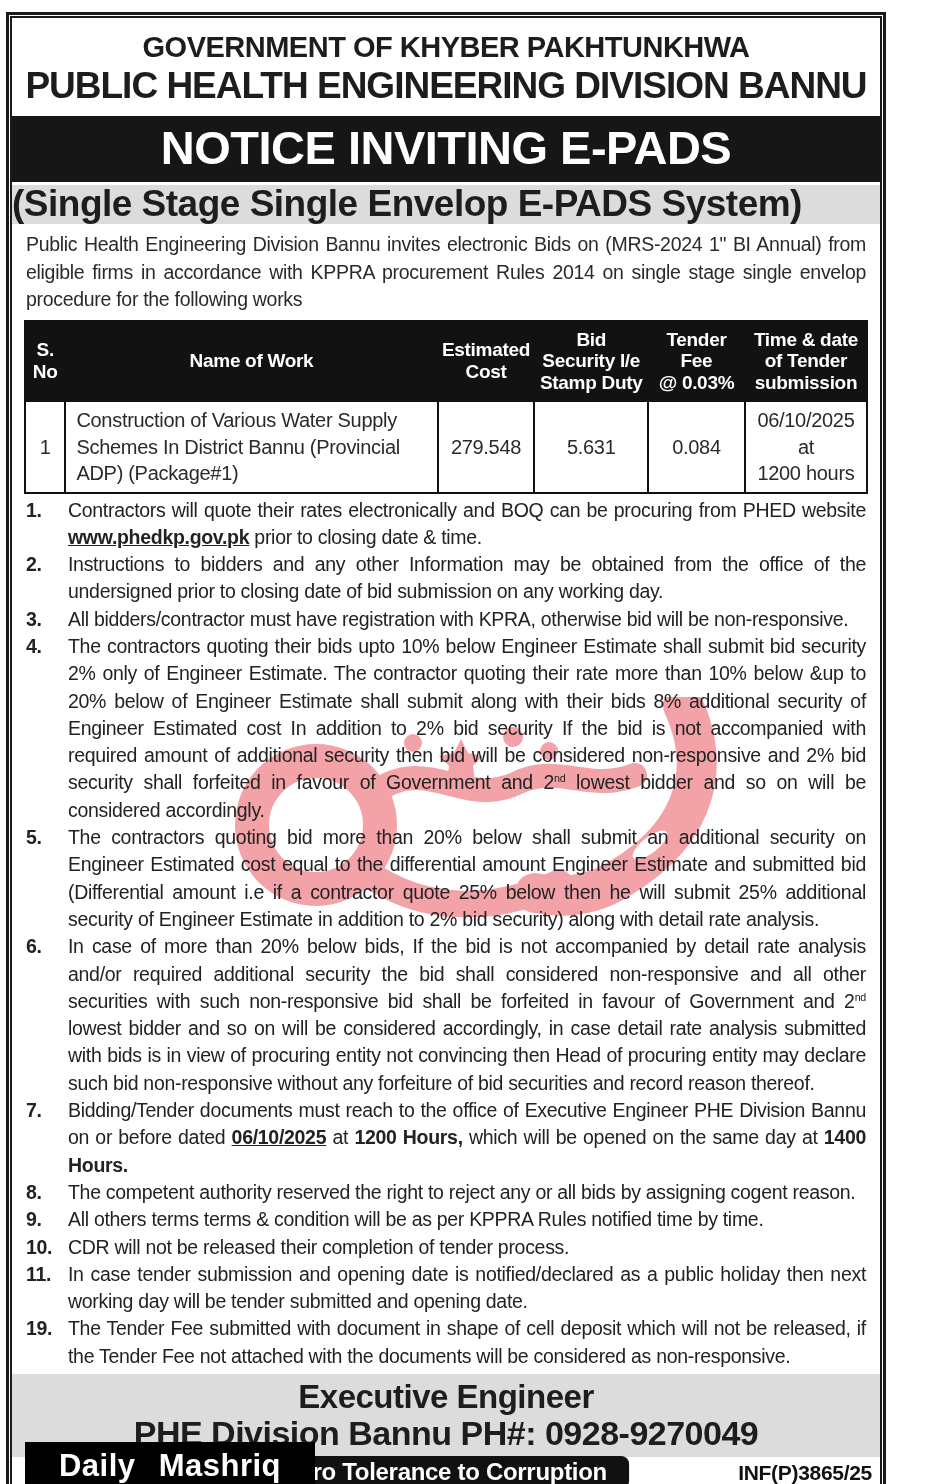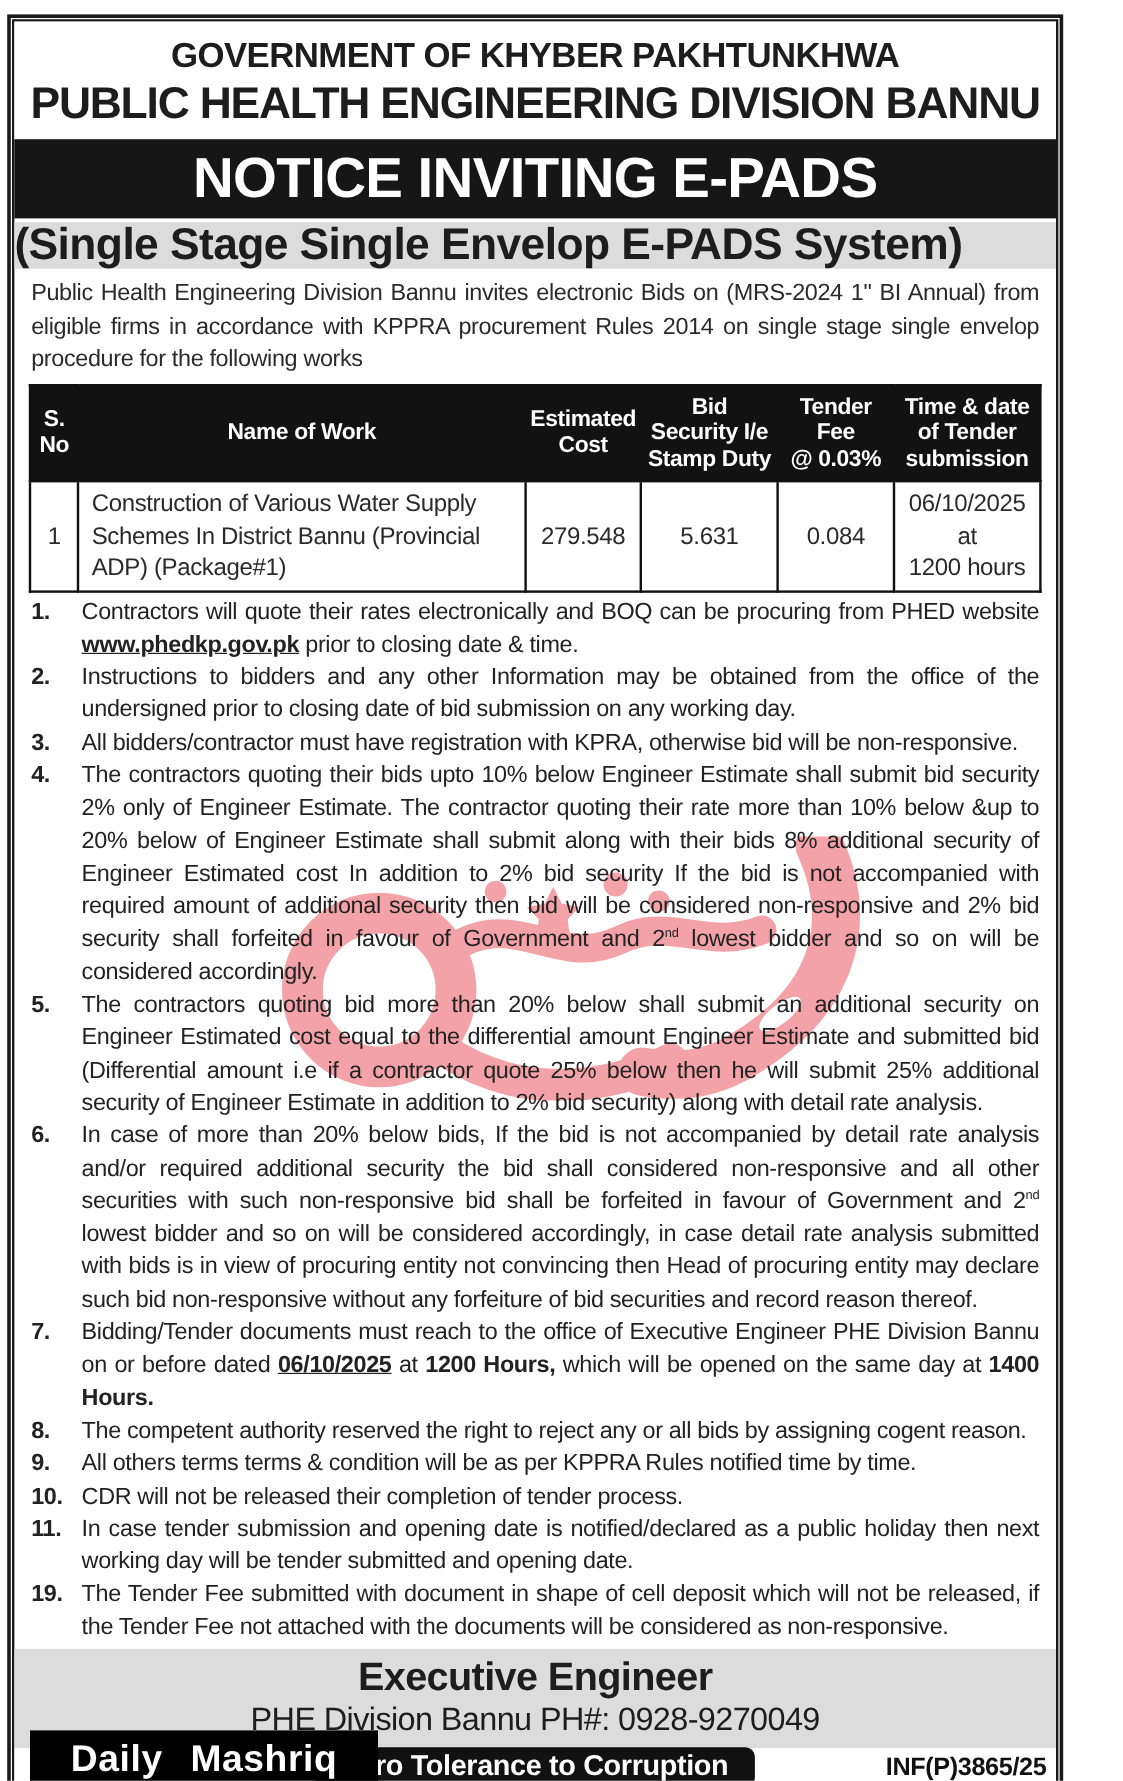--- a/index.html
+++ b/index.html
@@ -68,21 +68,21 @@
   .b { font-weight: 700; }
   .u { text-decoration: underline; }
   sup { font-size: 0.55em; vertical-align: super; line-height: 0; }
   .wm {
     position: absolute; left: 135px; top: 200px;
     width: 600px; height: 220px; z-index: 0; pointer-events: none;
   }
   
   .signoff { background: #dcdcdc; text-align: center; margin-top: 4px; padding: 4px 0 7px; }
   .signoff .l1 { font-size: 33px; font-weight: 700; line-height: 38px; letter-spacing: -0.5px; }
-  .signoff .l2 { font-size: 27px; font-weight: 400; line-height: 34px; letter-spacing: -0.5px; }
+  .signoff .l2 { font-size: 34px; font-weight: 700; line-height: 34px; letter-spacing: -0.5px; }
   .strip { position: relative; height: 34px; background: #fff; }
   .slogan-badge {
     position: absolute; left: 50%; transform: translateX(-50%); top: -1px;
     background: #111; color: #fff; font-weight: 700; font-size: 24px;
     line-height: 28px; padding: 2px 22px 3px; border-radius: 0 8px 8px 0;
   }
   .ref { position: absolute; right: 8px; top: 4px; font-weight: 700; font-size: 21px; color: #111; }
   
   .paper-badge {
     position: absolute; left: 25px; top: 1442px;

